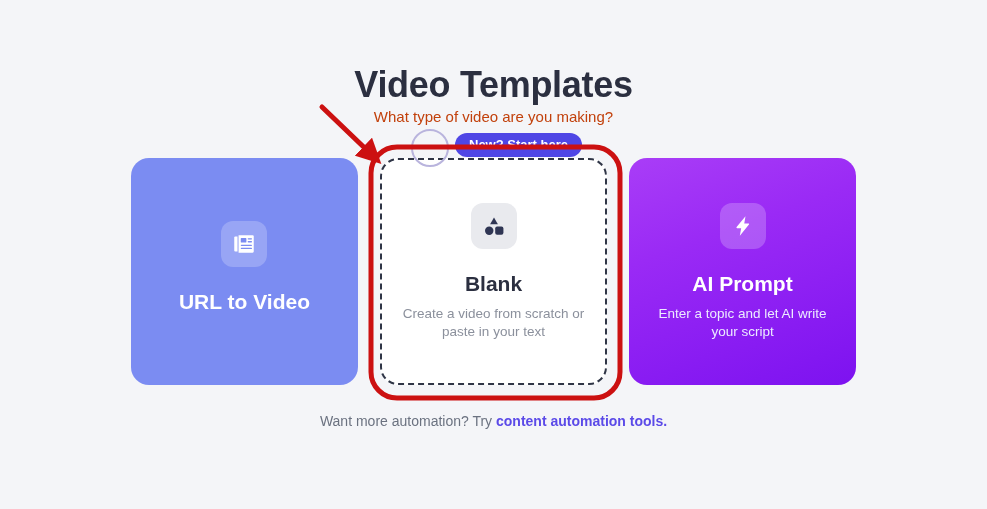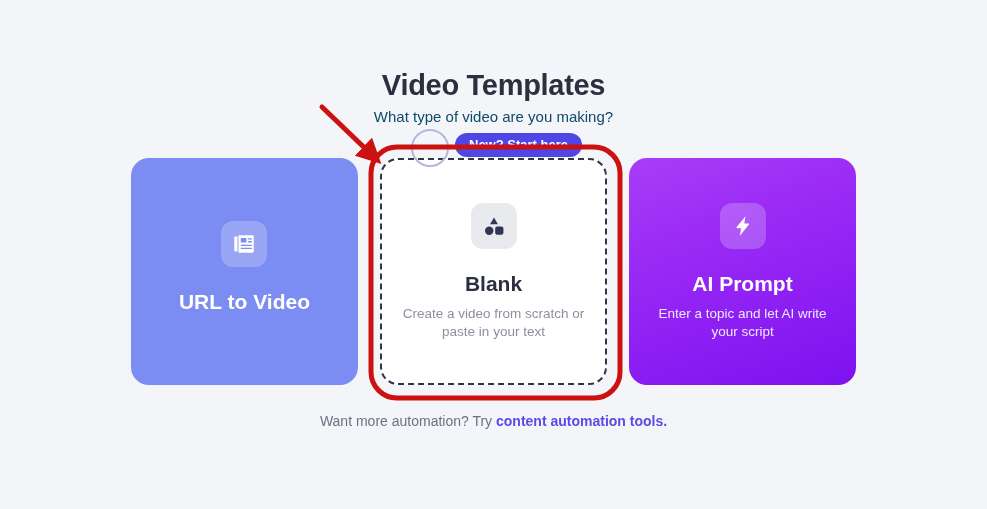--- a/index.html
+++ b/index.html
@@ -20,34 +20,34 @@
     inset: 0;
   }
 
   
   .page-title {
     position: absolute;
     top: 66px;
     left: 0;
     width: 100%;
     text-align: center;
-    font-size: 29px;
+    font-size: 36px;
     font-weight: bold;
     color: #2b2f40;
     letter-spacing: -0.3px;
     line-height: 38px;
   }
   .page-subtitle {
     position: absolute;
     top: 107px;
     left: 0;
     width: 100%;
     text-align: center;
     font-size: 15px;
-    color: #0c4a6e;
+    color: #c2410c;
     line-height: 20px;
   }
 
   
   .start-badge {
     position: absolute;
     top: 133px;
     left: 455px;
     background: #4f46e5;
     color: #ffffff;

